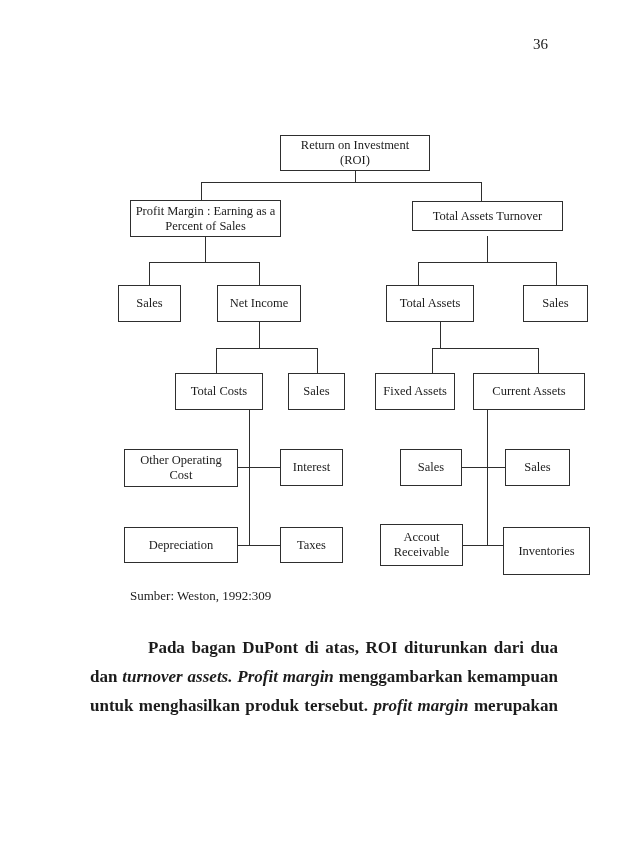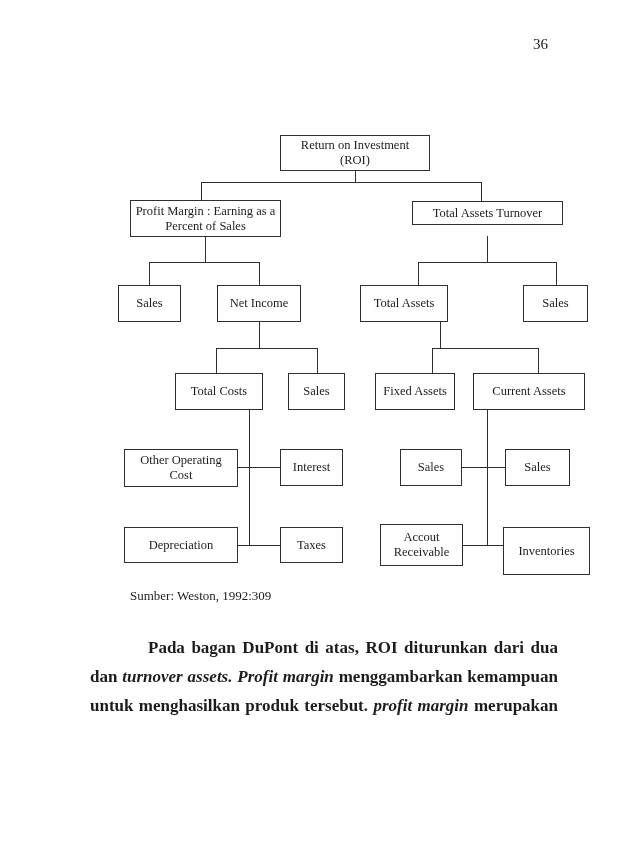--- a/index.html
+++ b/index.html
@@ -108,33 +108,33 @@
     <div class="ln" style="left:463px; top:545px; width:40px; height:1px;"></div>
 
     <div class="box pad14" style="left:280px; top:135px; width:150px; height:36px;">
       <span>Return on Investment (ROI)</span>
     </div>
 
     <div class="box" style="left:130px; top:200px; width:151px; height:37px;">
       <span>Profit Margin : Earning as a Percent of Sales</span>
     </div>
 
-    <div class="box" style="left:412px; top:201px; width:151px; height:24px;">
+    <div class="box" style="left:412px; top:201px; width:151px; height:30px;">
       <span>Total Assets Turnover</span>
     </div>
 
     <div class="box" style="left:118px; top:285px; width:63px; height:37px;">
       <span>Sales</span>
     </div>
 
     <div class="box" style="left:217px; top:285px; width:84px; height:37px;">
       <span>Net Income</span>
     </div>
 
-    <div class="box" style="left:360px; top:285px; width:88px; height:37px;">
+    <div class="box" style="left:386px; top:285px; width:88px; height:37px;">
       <span>Total Assets</span>
     </div>
 
     <div class="box" style="left:523px; top:285px; width:65px; height:37px;">
       <span>Sales</span>
     </div>
 
     <div class="box" style="left:175px; top:373px; width:88px; height:37px;">
       <span>Total Costs</span>
     </div>

